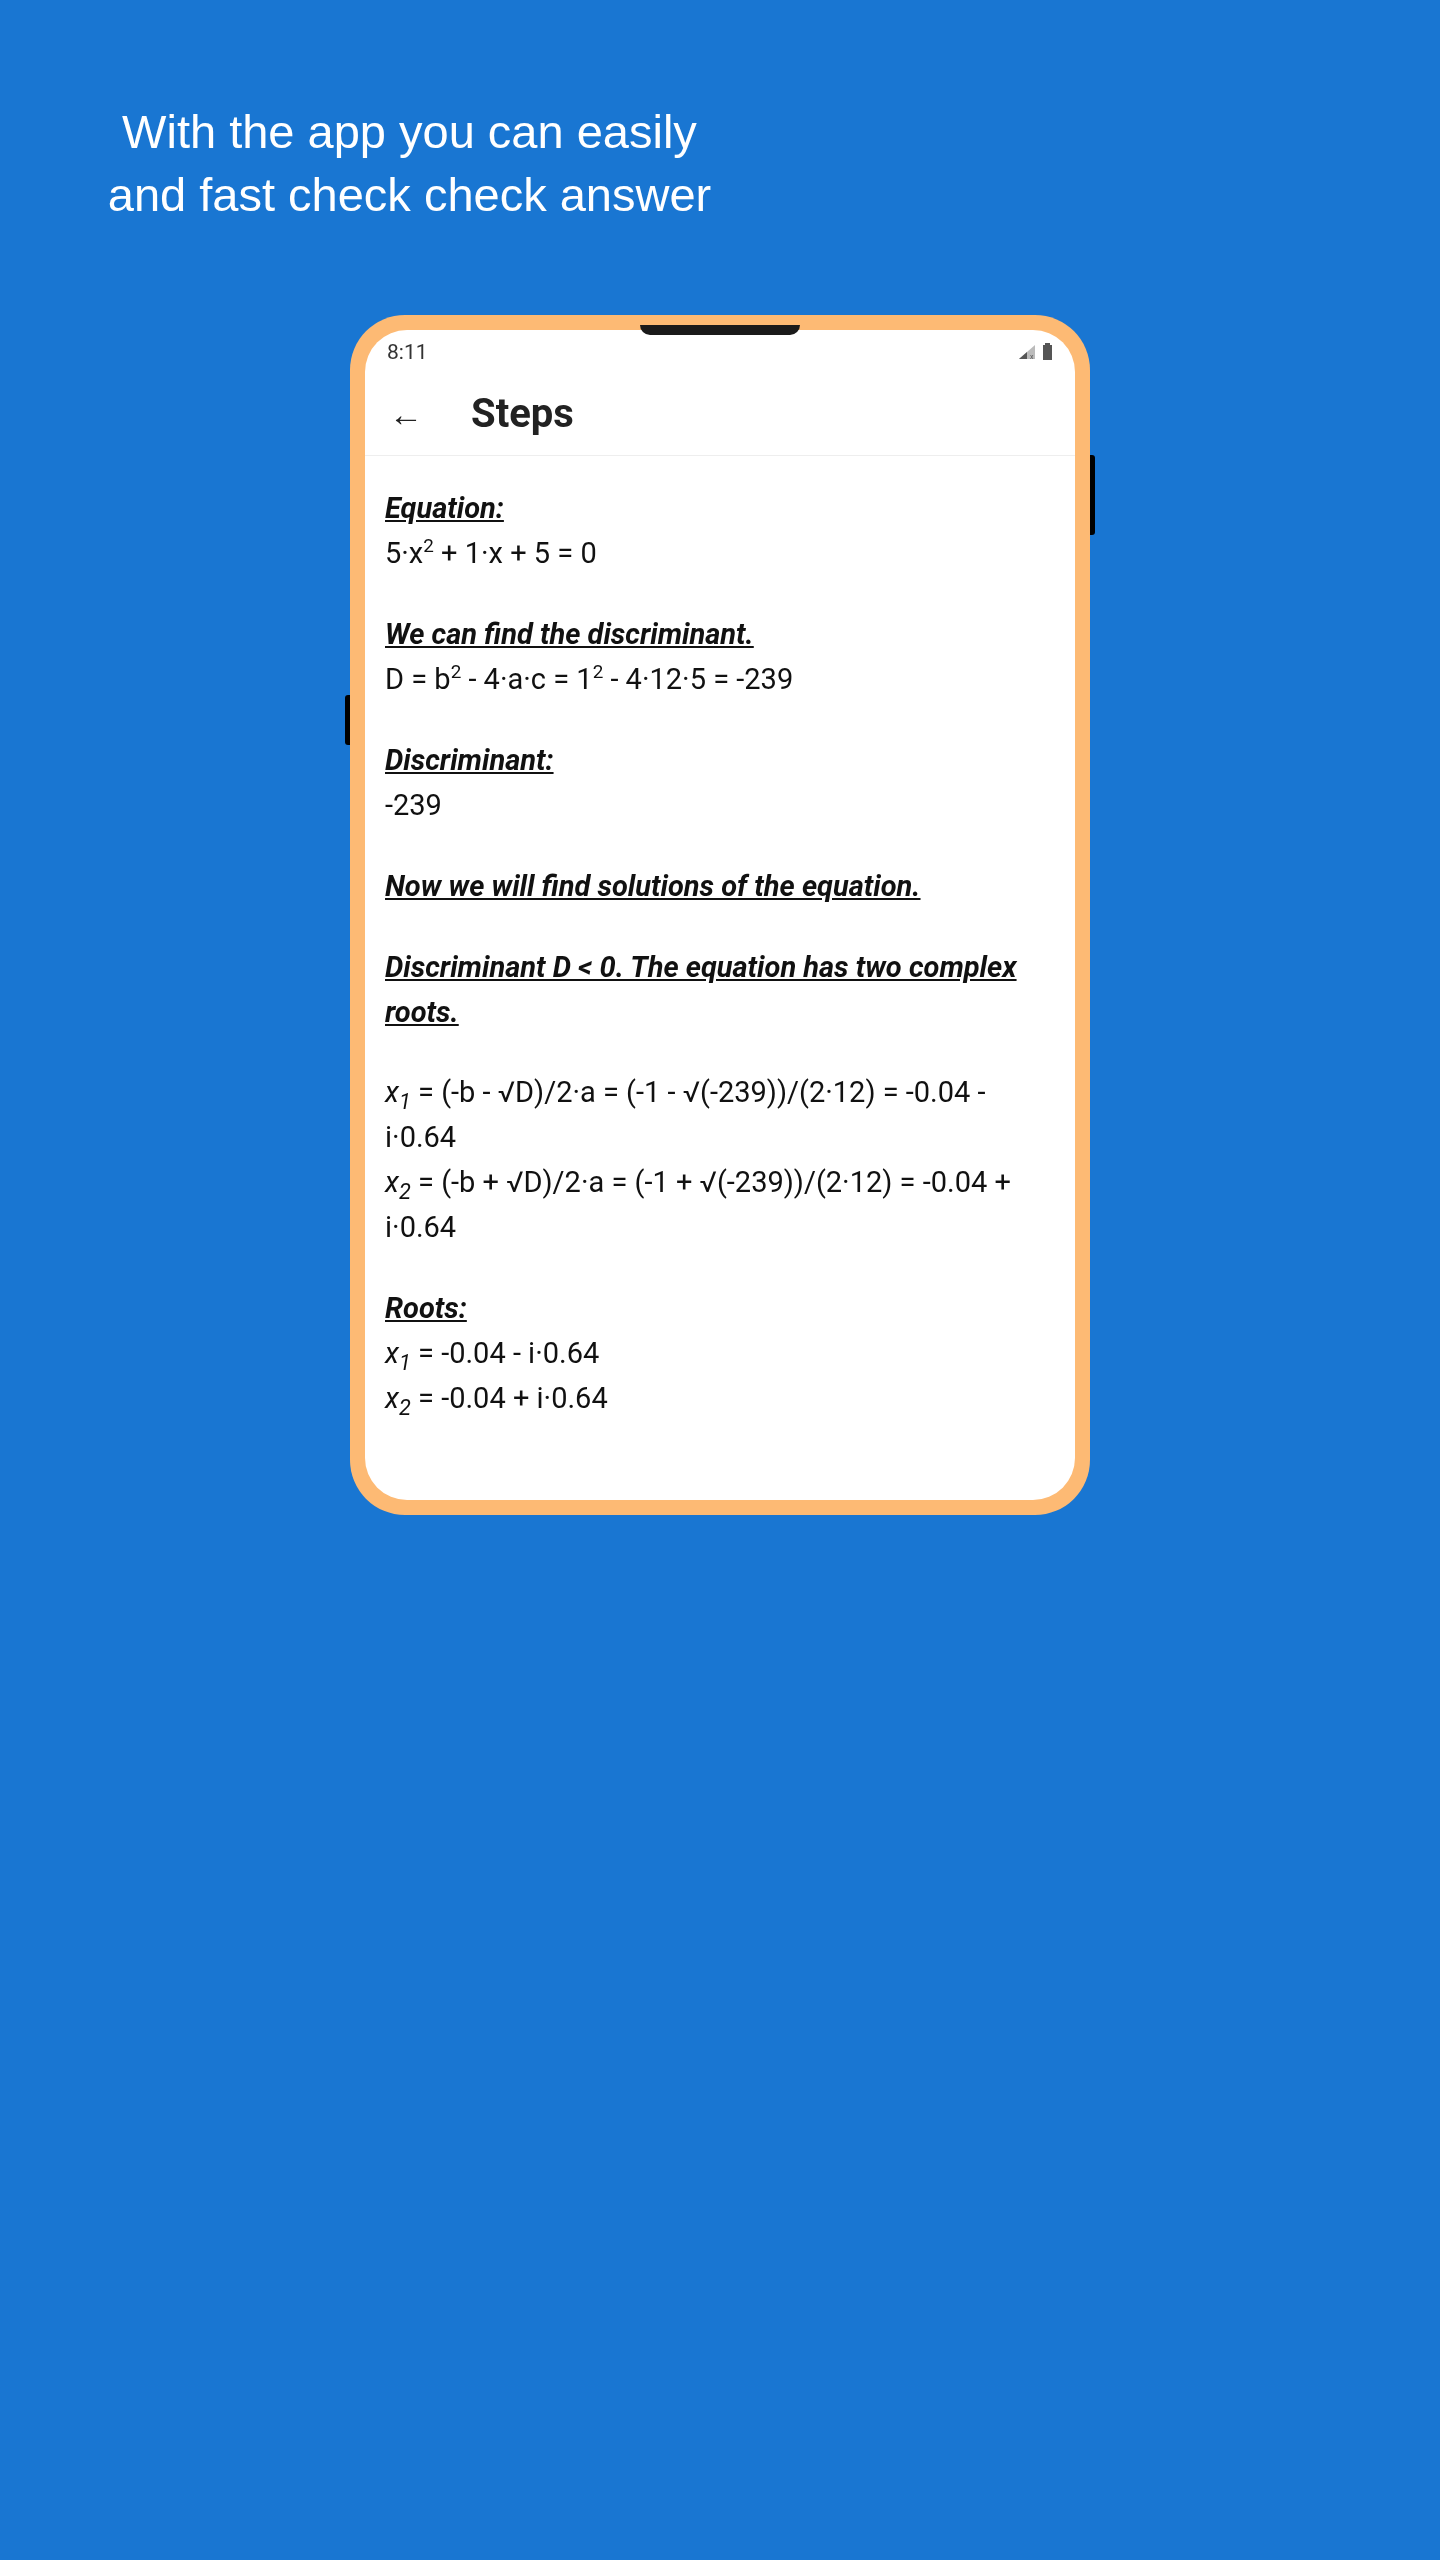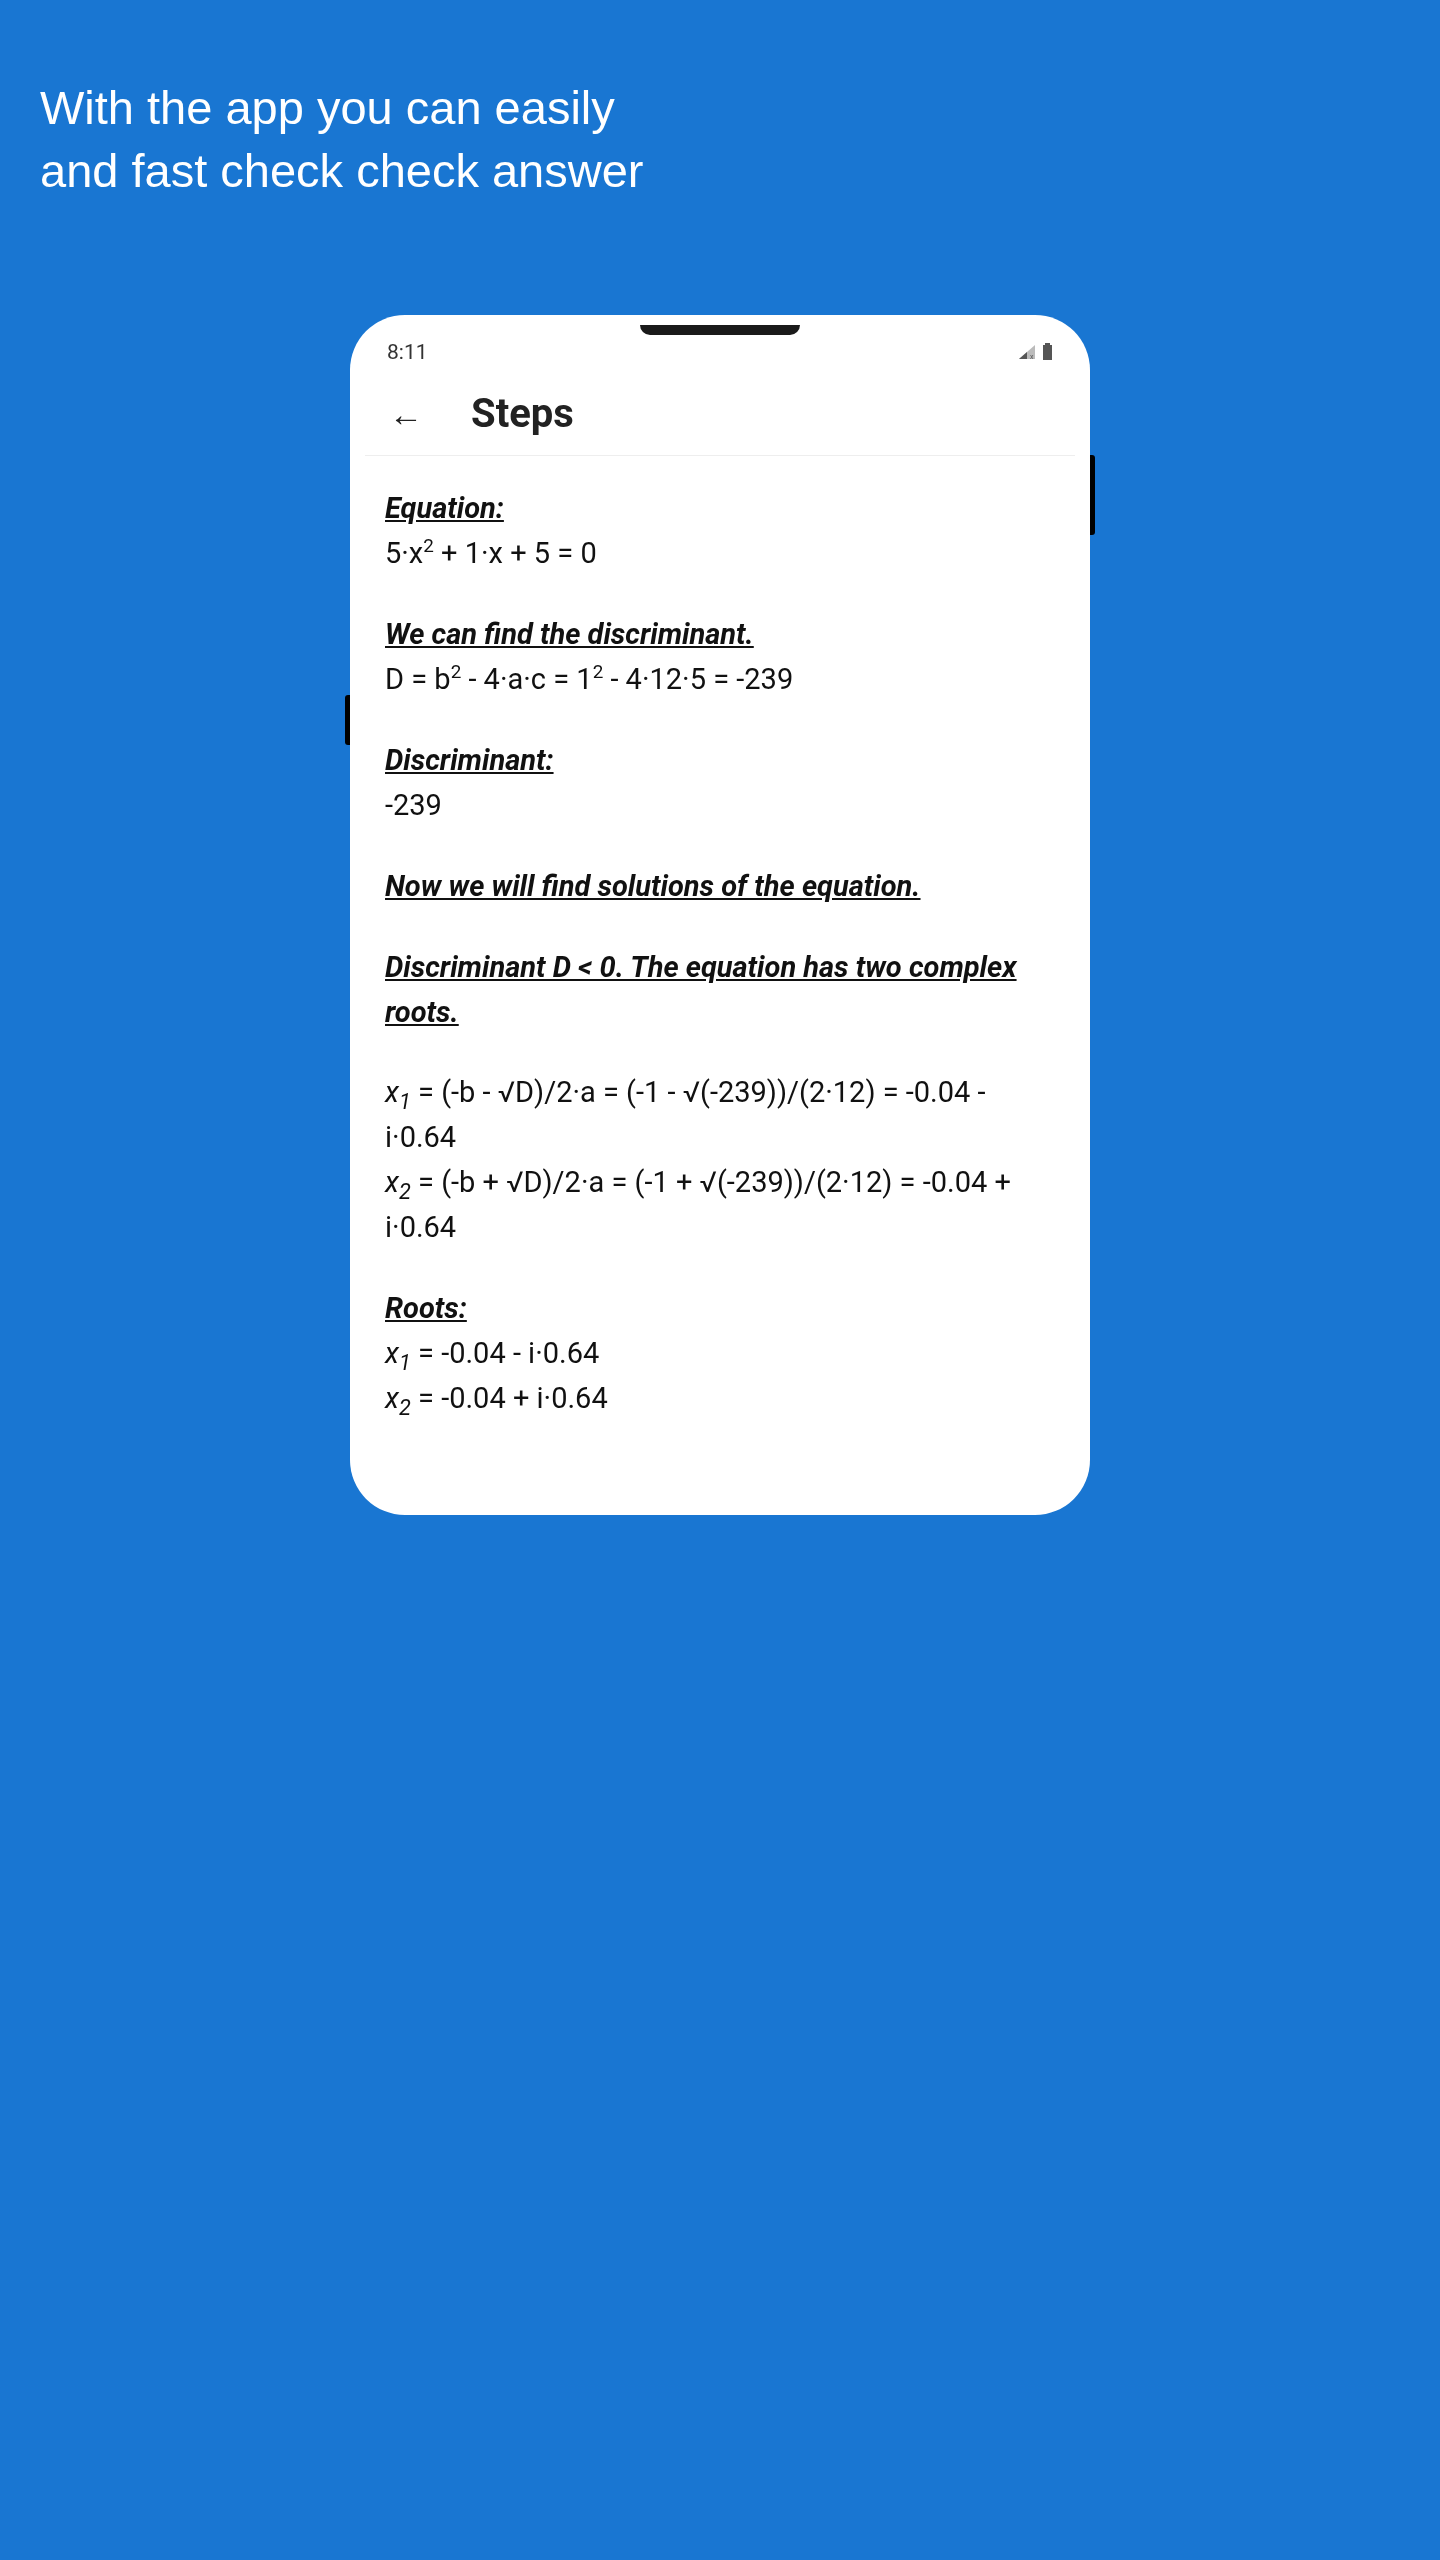--- a/index.html
+++ b/index.html
@@ -1,18 +1,18 @@
 <!DOCTYPE html>
 <html><head>
 <meta charset="utf-8">
 <style>
 *{margin:0;padding:0;box-sizing:border-box}
 body{font-family:Verdana,Geneva,sans-serif;background:#1976d2;width:819px;height:1456px;overflow:hidden}
-.promo{color:#fff;font-size:47px;line-height:1.35;padding:76px 40px 0;font-weight:400}
-.device{position:absolute;left:50%;transform:translateX(-50%);top:315px;width:740px;height:1200px;background:#ffffff;border-radius:55px;padding:15px}
+.promo{color:#fff;text-align:center;font-size:47px;line-height:1.35;padding:100px 40px 0;font-weight:400}
+.device{position:absolute;left:50%;transform:translateX(-50%);top:315px;width:740px;height:1200px;background:#fdba74;border-radius:55px;padding:15px}
 .notch{position:absolute;left:50%;transform:translateX(-50%);top:10px;width:160px;height:10px;background:#1a1a1a;border-radius:0 0 10px 10px}
 .btn-r{position:absolute;right:-5px;background:#000;width:5px;border-radius:0 3px 3px 0}
 .btn-r.b1{top:140px;height:80px}
 .btn-l{position:absolute;left:-5px;background:#000;width:5px;border-radius:3px 0 0 3px}
 .btn-l.b1{top:380px;height:50px}
 .screen{background:#fff;width:100%;height:100%;border-radius:42px;overflow:hidden;display:flex;flex-direction:column}
 .statusbar{display:flex;justify-content:space-between;align-items:center;padding:10px 22px 8px;font-family:Roboto,Arial,sans-serif;font-size:21px;color:#333}
 .status-icons{display:flex;gap:6px;align-items:center}
 .appbar{display:flex;align-items:center;padding:18px 24px;border-bottom:1px solid #eee;font-family:Roboto,Arial,sans-serif}
 .back{font-size:34px;color:#222;font-weight:700;margin-right:48px;line-height:1;cursor:pointer}

